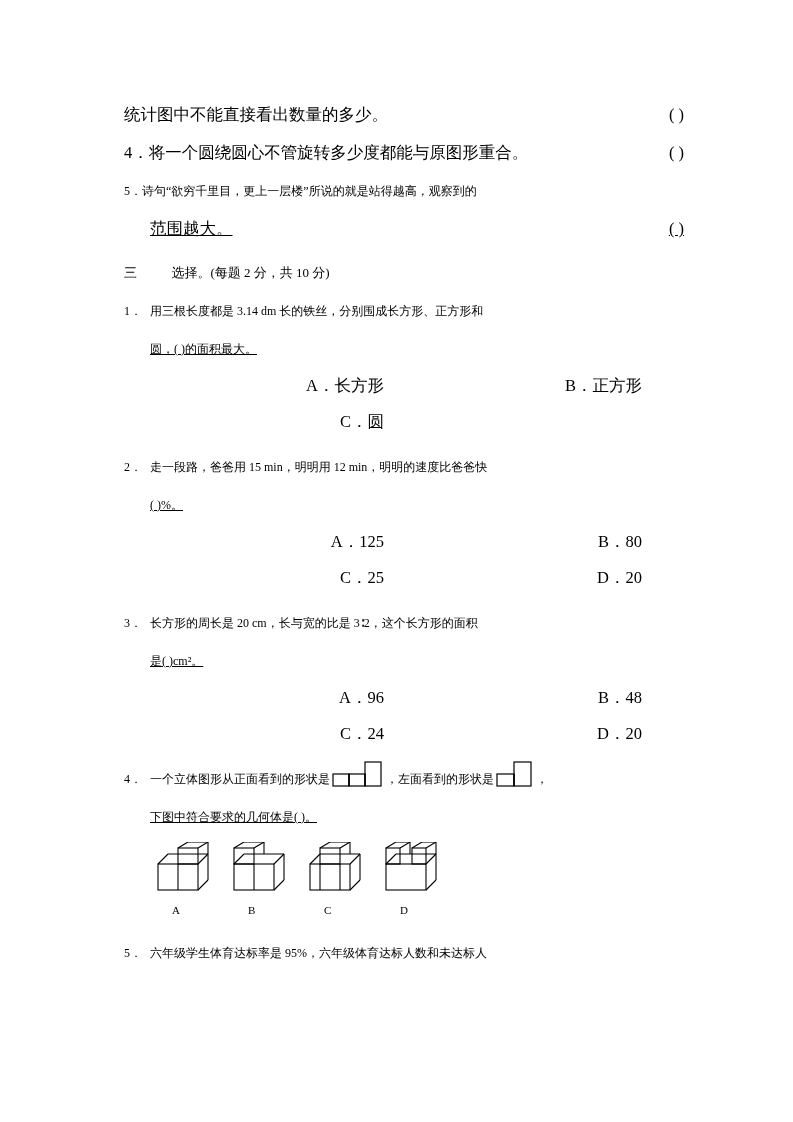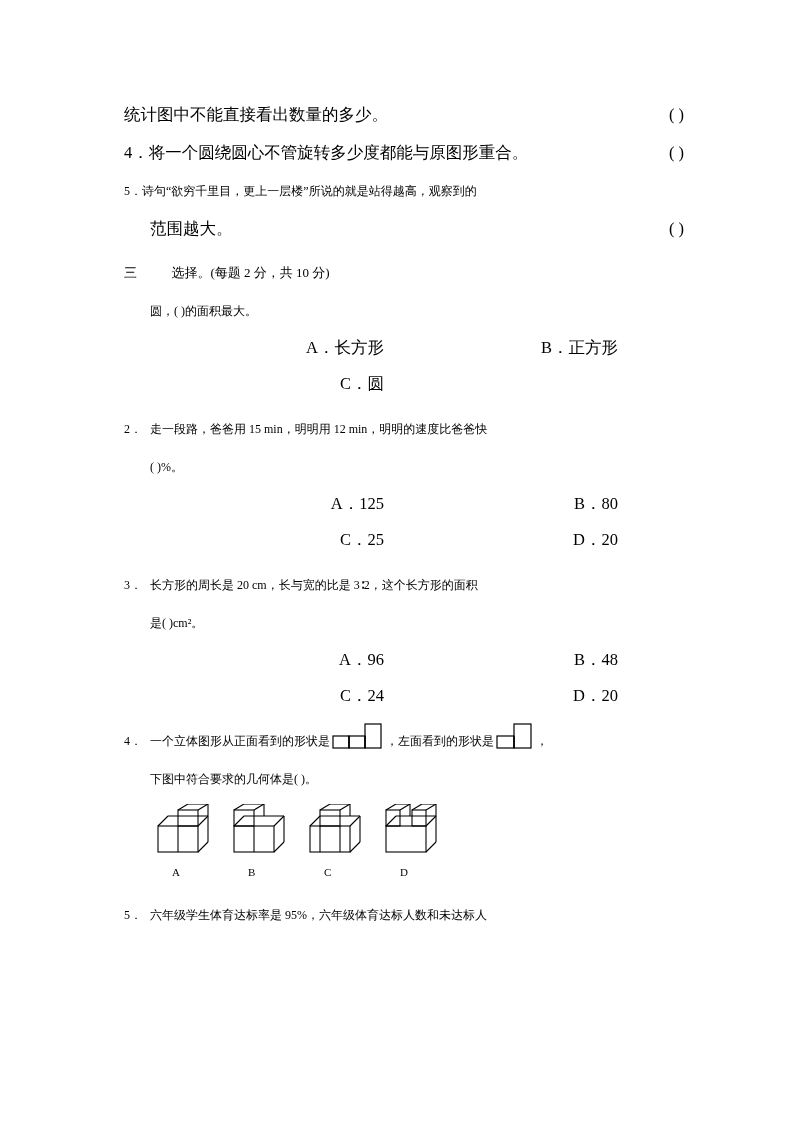--- a/index.html
+++ b/index.html
@@ -31,20 +31,21 @@
     font-size: 12px;
     line-height: 38px;
     white-space: nowrap;
   }
   .indent-num {
     display: inline-block;
     width: 26px;
   }
   .hang {
     padding-left: 26px;
+    text-decoration: underline;
   }
   .row {
     display: flex;
     font-size: 16.5px;
     line-height: 38px;
   }
   .row .q {
     flex: 1 1 auto;
   }
   .row .pr {
@@ -64,20 +65,21 @@
     font-size: 16.5px;
     line-height: 36px;
     padding-left: 26px;
     text-align: right;
   }
   .opts .oa {
     width: 234px;
   }
   .opts .ob {
     width: 234px;
+    margin-left: 24px;
   }
   .gap-sm {
     display: inline-block;
     width: 26px;
   }
   .blk {
     height: 8px;
   }
   
   .shape-front {
@@ -128,20 +130,23 @@
       <div class="q">范围越大。</div>
       <div class="pr">(        )</div>
     </div>
 
     <div class="sect">
       <span class="sect-label">三</span>
       <span class="gap-sm"></span>
       <span>选择。(每题 2 分，共 10 分)</span>
     </div>
 
+    <div class="line">
+      <span class="indent-num">1．</span><span>用三根长度都是 3.14 dm 长的铁丝，分别围成长方形、正方形和</span>
+    </div>
     <div class="line hang">圆，(        )的面积最大。</div>
     <div class="opts">
       <div class="oa">
         <span>A．</span><span>长方形</span>
       </div>
       <div class="ob">
         <span>B．</span><span>正方形</span>
       </div>
     </div>
     <div class="opts">

